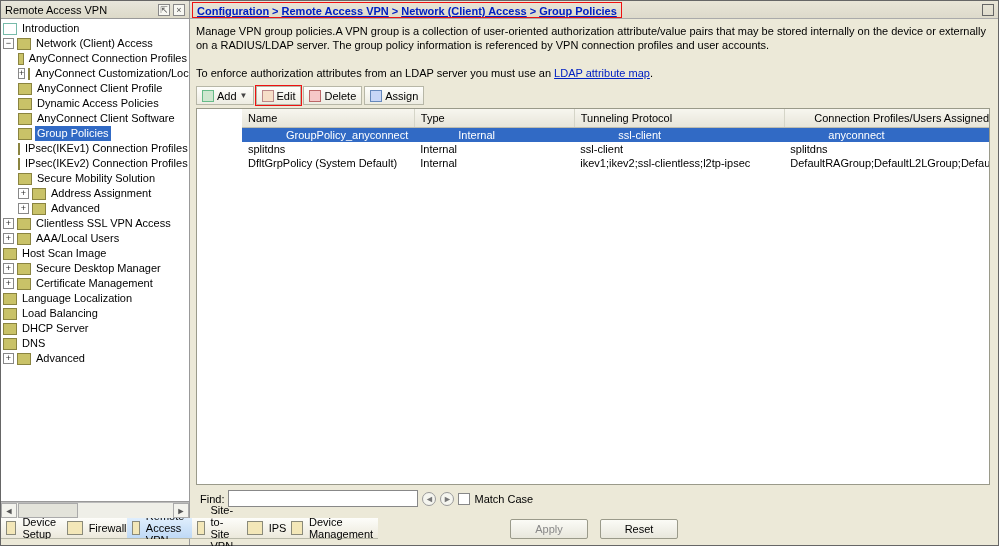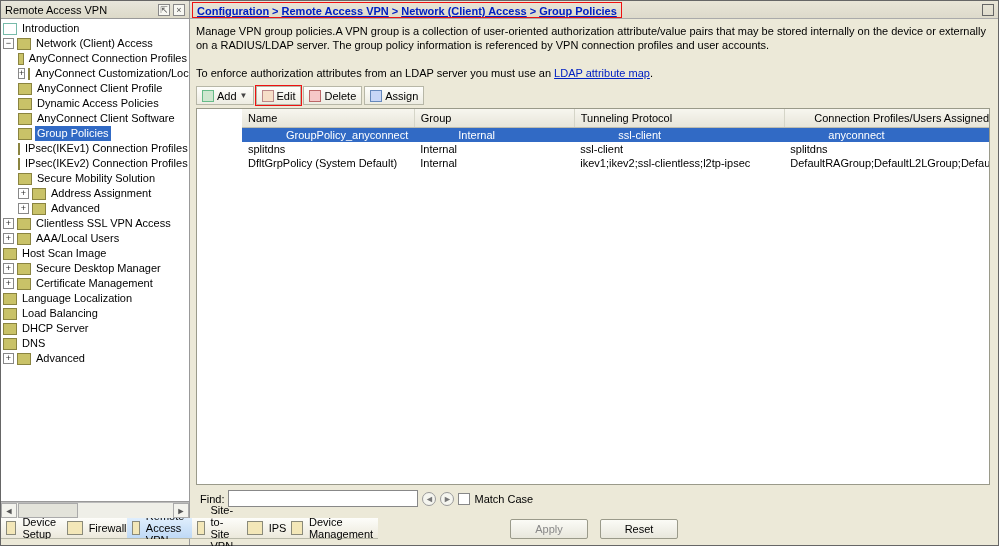--- a/index.html
+++ b/index.html
@@ -258,21 +258,21 @@
         <table class="g">
           <colgroup>
               <col style="width:165px">
               <col style="width:160px">
               <col style="width:210px">
               <col>
             </colgroup>
           <thead>
             <tr>
               <th>Name</th>
-              <th>Group</th>
+              <th>Type</th>
               <th>Tunneling Protocol</th>
               <th class="assigned">
                   <div style="line-height:12px">Connection Profiles/Users Assigned To</div>
                 </th>
             </tr>
           </thead>
           <tbody>
             <tr class="selrow">
               <td>GroupPolicy_anyconnect</td>
               <td>Internal</td>

